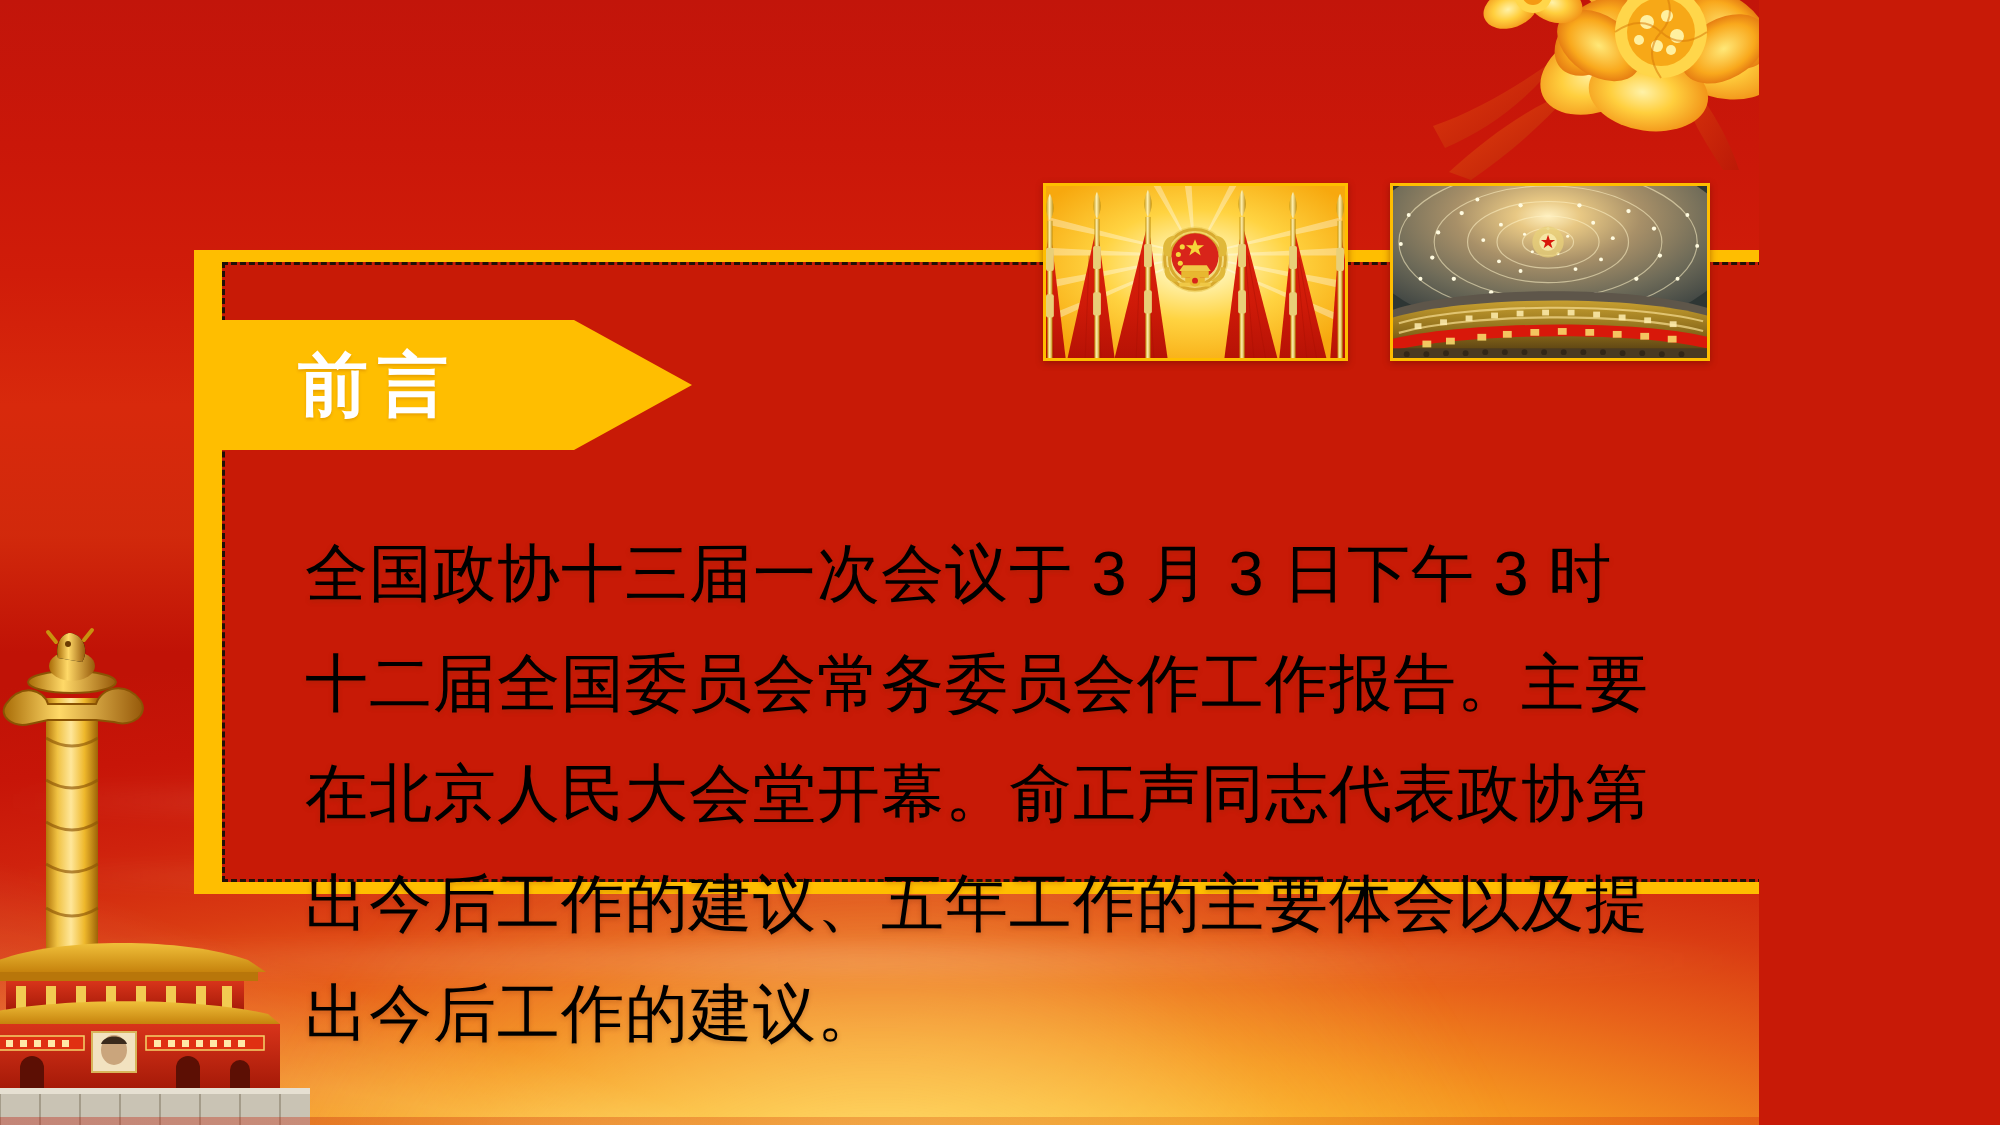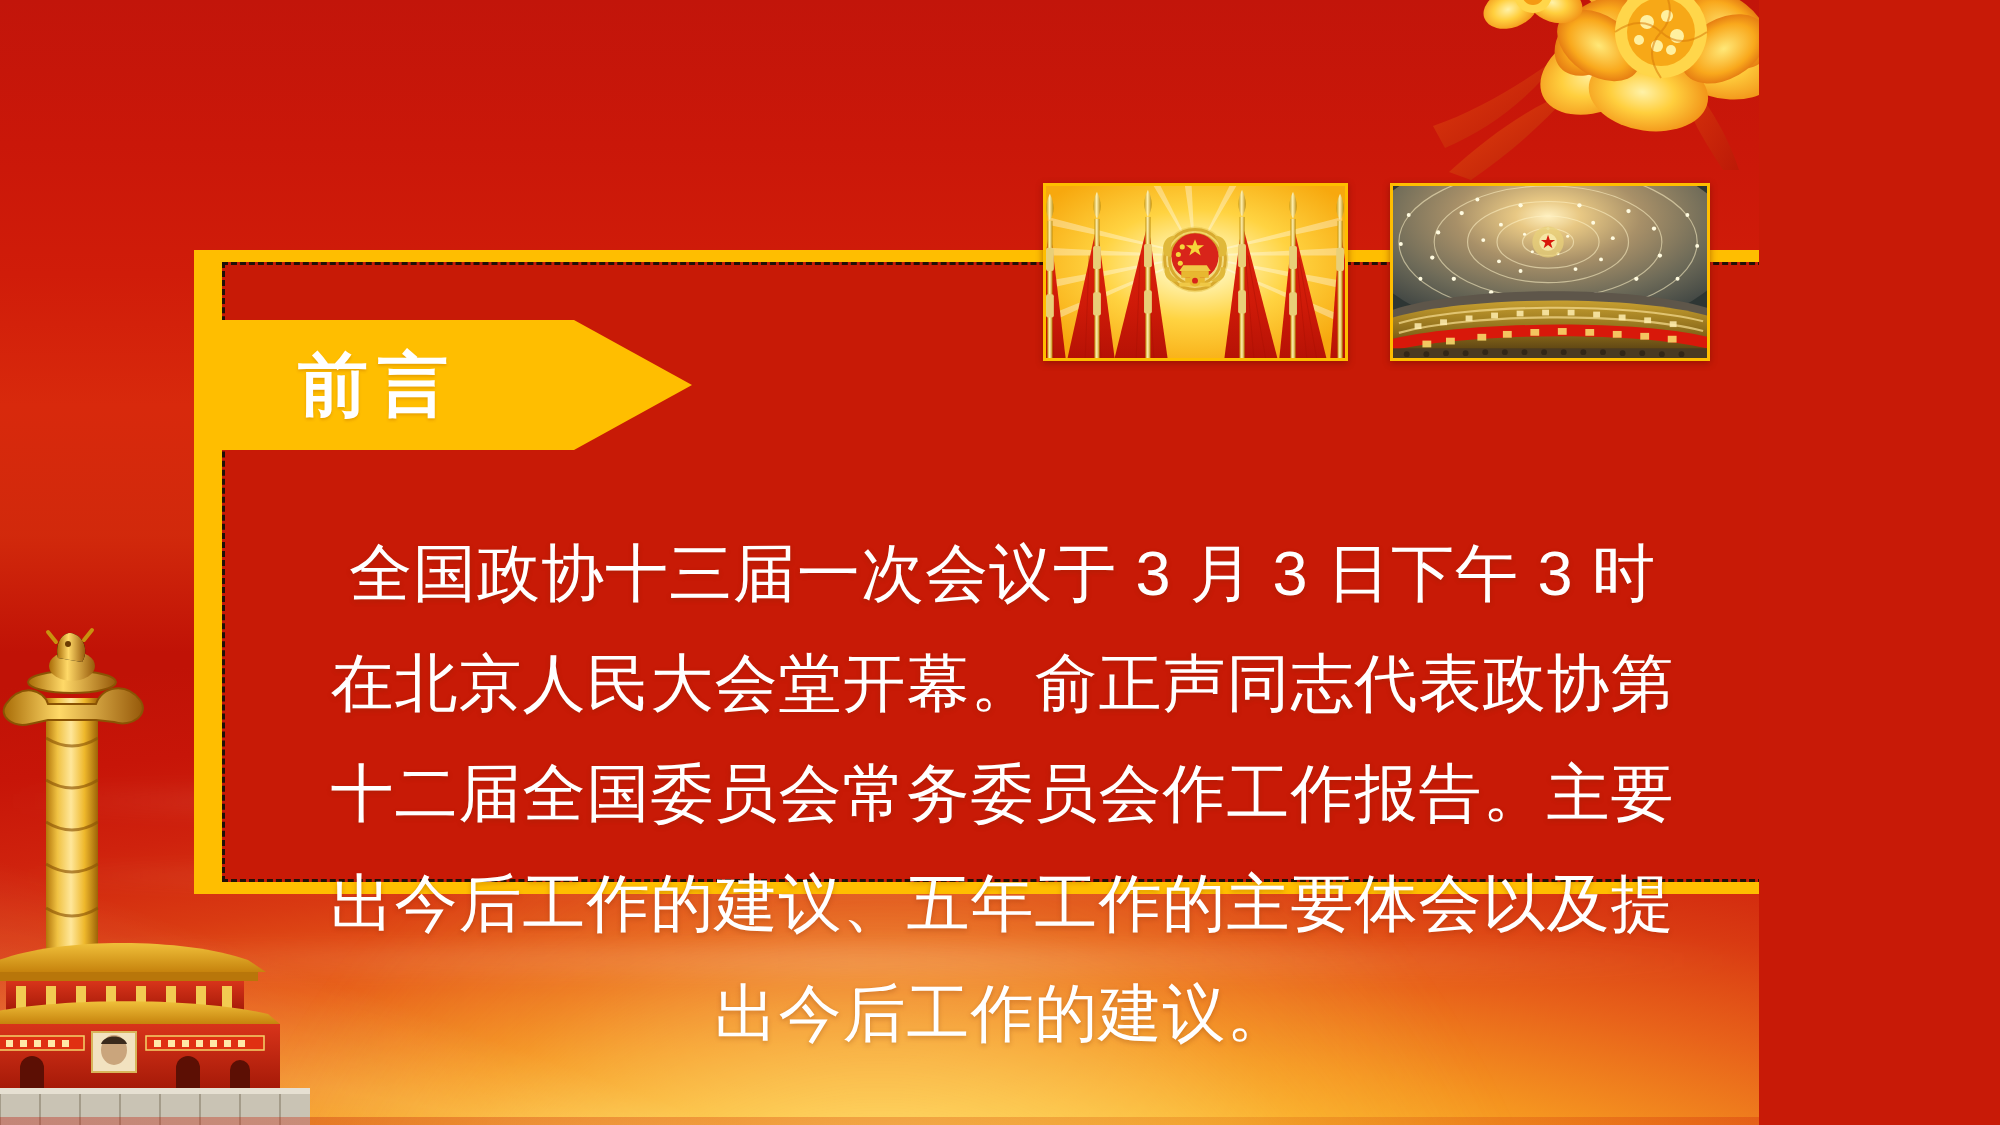--- a/index.html
+++ b/index.html
@@ -1,19 +1,19 @@
 <!DOCTYPE html>
 <html><head>
 <meta charset="utf-8">
 <style>
   * { margin:0; padding:0; box-sizing:border-box; }
   html,body { width:2000px; height:1125px; overflow:hidden; background:#c81a07; }
   body { font-family:"Liberation Sans","DejaVu Sans",sans-serif; }
 
-  #stage { position:relative; width:1759px; height:1125px; overflow:hidden;text-align:center; }
+  #stage { position:relative; width:1759px; height:1125px; overflow:hidden; }
 
   
   .bg-base{
     position:absolute; inset:0;
     background:
       radial-gradient(ellipse 130% 62% at 52% 118%,
         #fffdf0 0%, #fff6c8 6%, #ffe88a 13%, #ffd34a 21%,
         #fcb92b 30%, #f59420 41%, #e8621a 54%, #d93a12 66%,
         #cf220d 77%, #c71508 88%, #c01206 100%);
   }
@@ -97,21 +97,21 @@
     border:3px solid #ffbe00;
     box-shadow:0 2px 7px rgba(90,12,0,.45);
   }
   .photo-flags{ left:1043px; top:183px; width:305px; height:178px; }
   .photo-hall { left:1390px; top:183px; width:320px; height:178px; }
   .photo svg{ width:100%; height:100%; display:block; }
 
   
   .body-text{
     position:absolute; left:305px; top:518px; width:1395px;
-    color:#ffffff; font-size:63px; line-height:110px;
+    color:#000000; font-size:63px; line-height:110px;
     letter-spacing:1px; white-space:nowrap;
   }
   .body-line{ display:block; text-shadow:0 2px 5px rgba(120,40,0,.28); }
 
   
   .bg-bottomstrip{
     position:absolute; left:0; bottom:0; width:100%; height:8px;
     background:linear-gradient(to right,#b81206,#d8400f 40%,#e07418 70%,#d32c0c);
     opacity:.35;
   }
@@ -577,20 +577,20 @@
           <circle cx="234" cy="173" r="3"></circle>
         <circle cx="254" cy="173" r="3"></circle>
           <circle cx="274" cy="174" r="3"></circle>
           <circle cx="294" cy="174" r="3"></circle>
       </g>
     </svg>
   </div>
 
   <div class="body-text">
     <span class="body-line">全国政协十三届一次会议于 3 月 3 日下午 3 时</span>
+    <span class="body-line">十二届全国委员会常务委员会作工作报告。主要</span>
     <span class="body-line">在北京人民大会堂开幕。俞正声同志代表政协第</span>
-    <span class="body-line">十二届全国委员会常务委员会作工作报告。主要</span>
     <span class="body-line">出今后工作的建议、五年工作的主要体会以及提</span>
     <span class="body-line">出今后工作的建议。</span>
   </div>
 
   <div class="bg-bottomstrip"></div>
 </div>
 
 </body></html>

